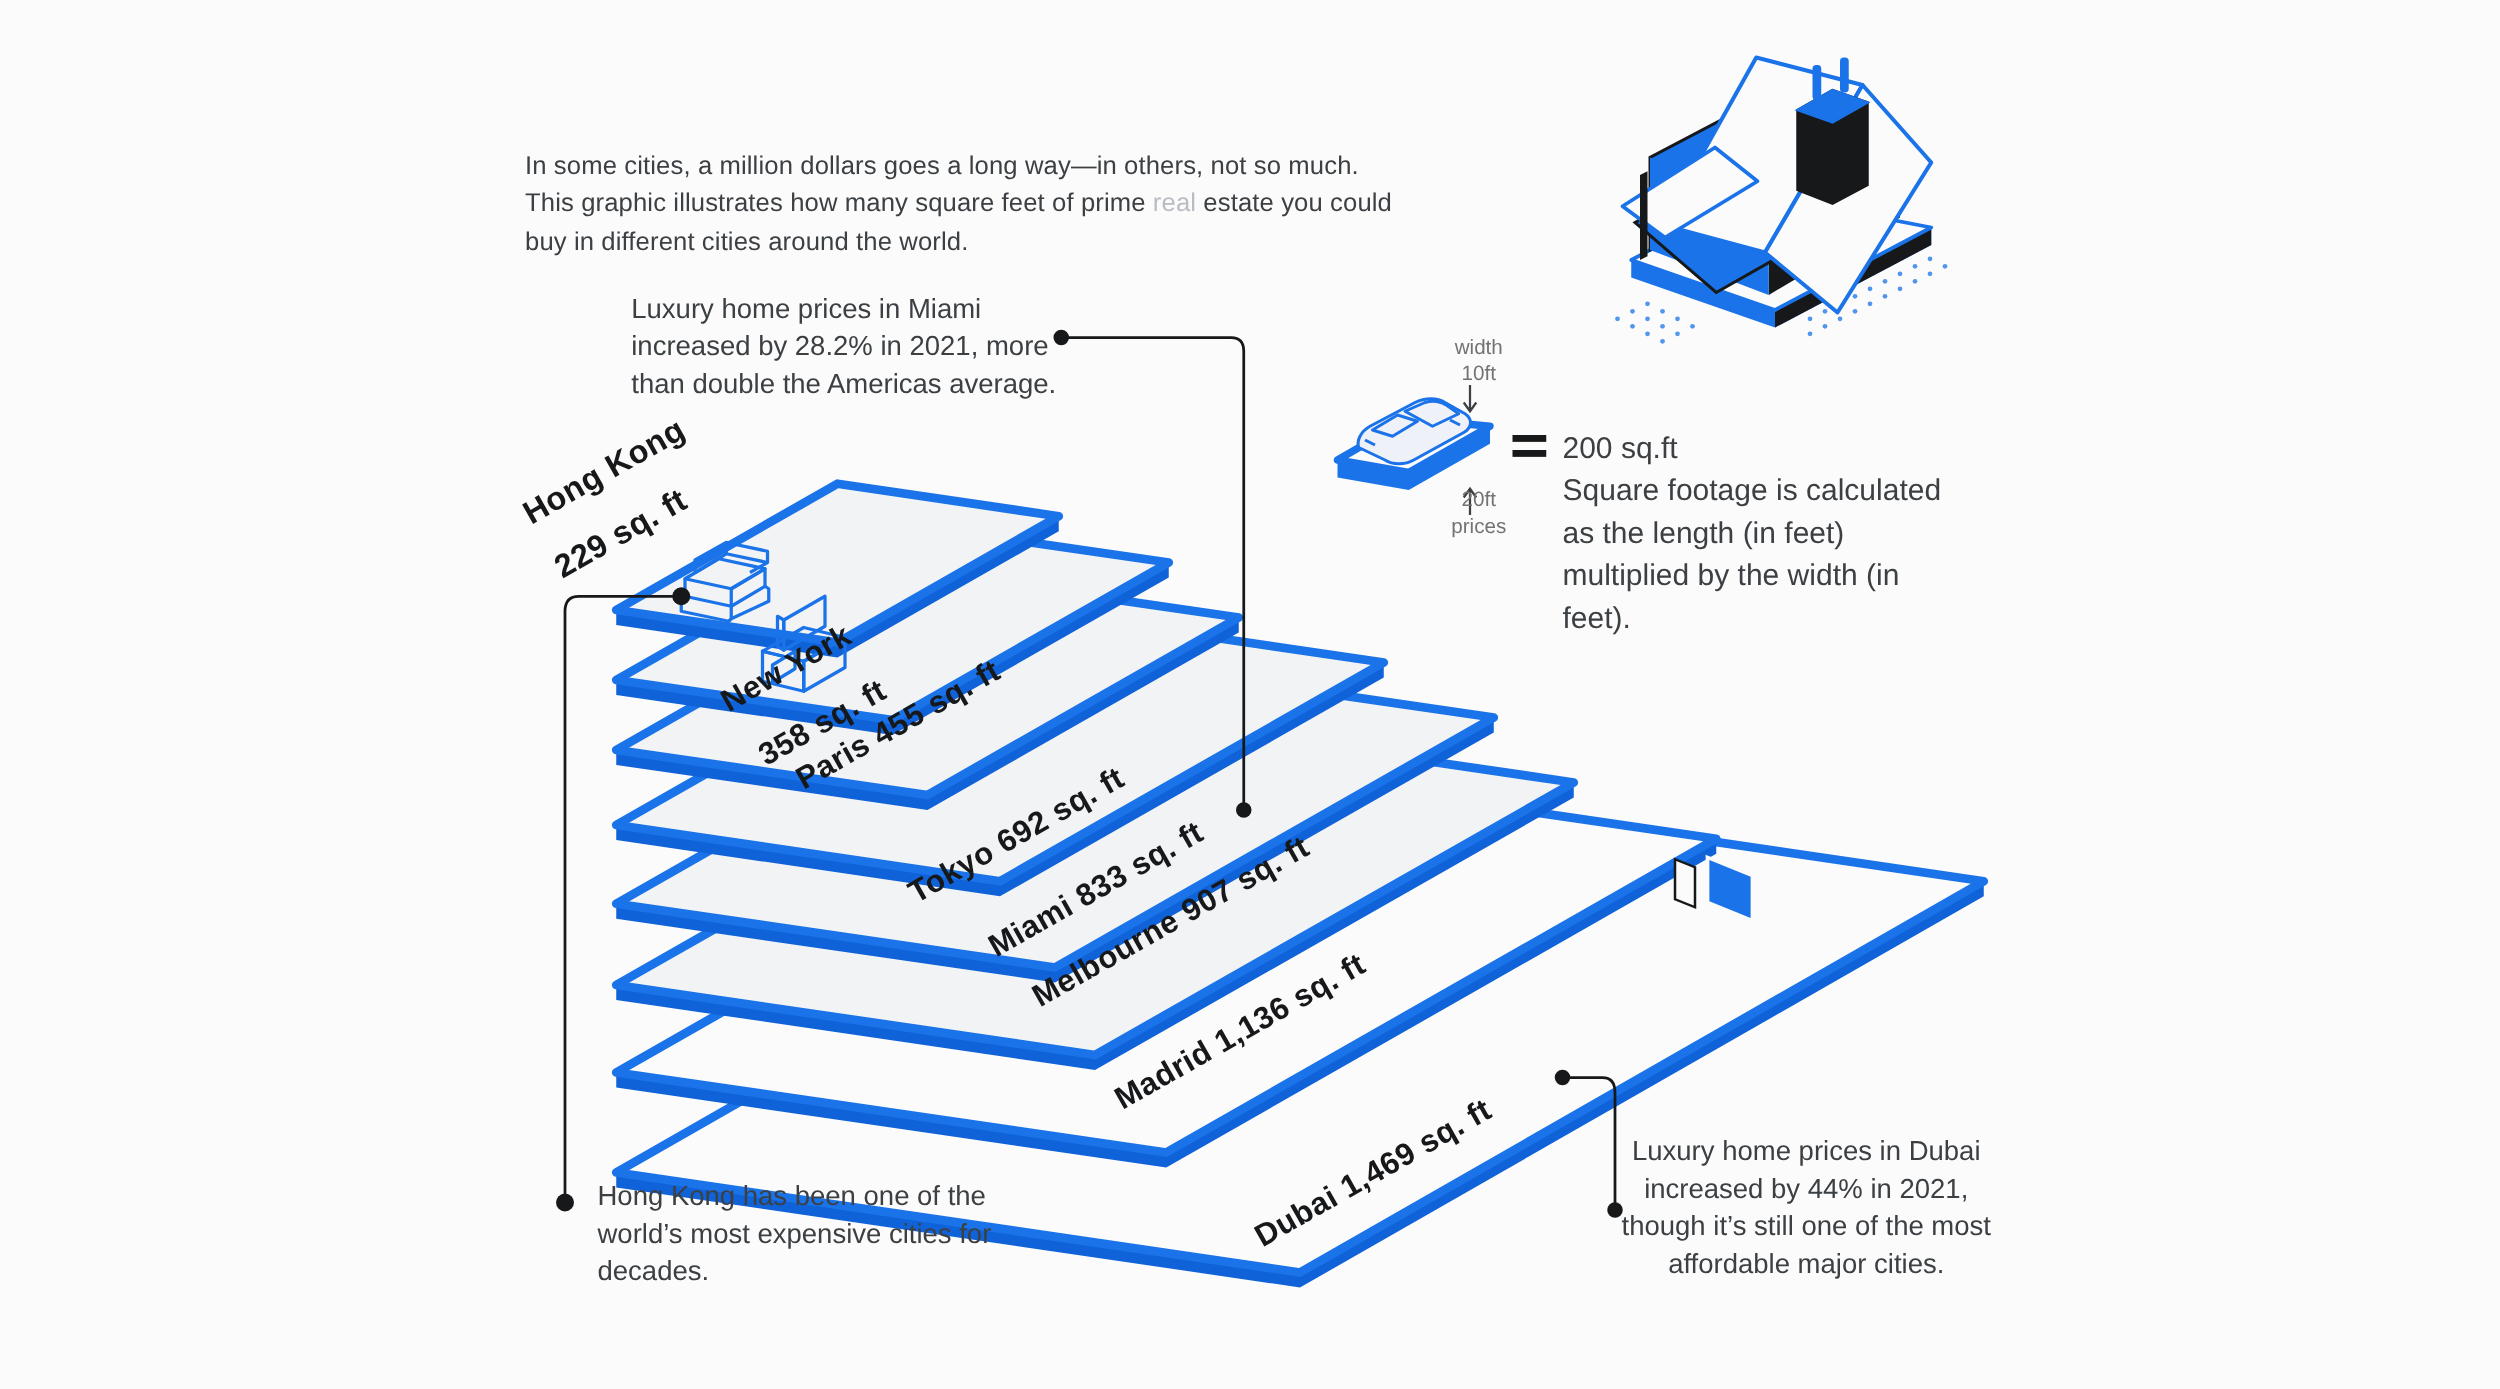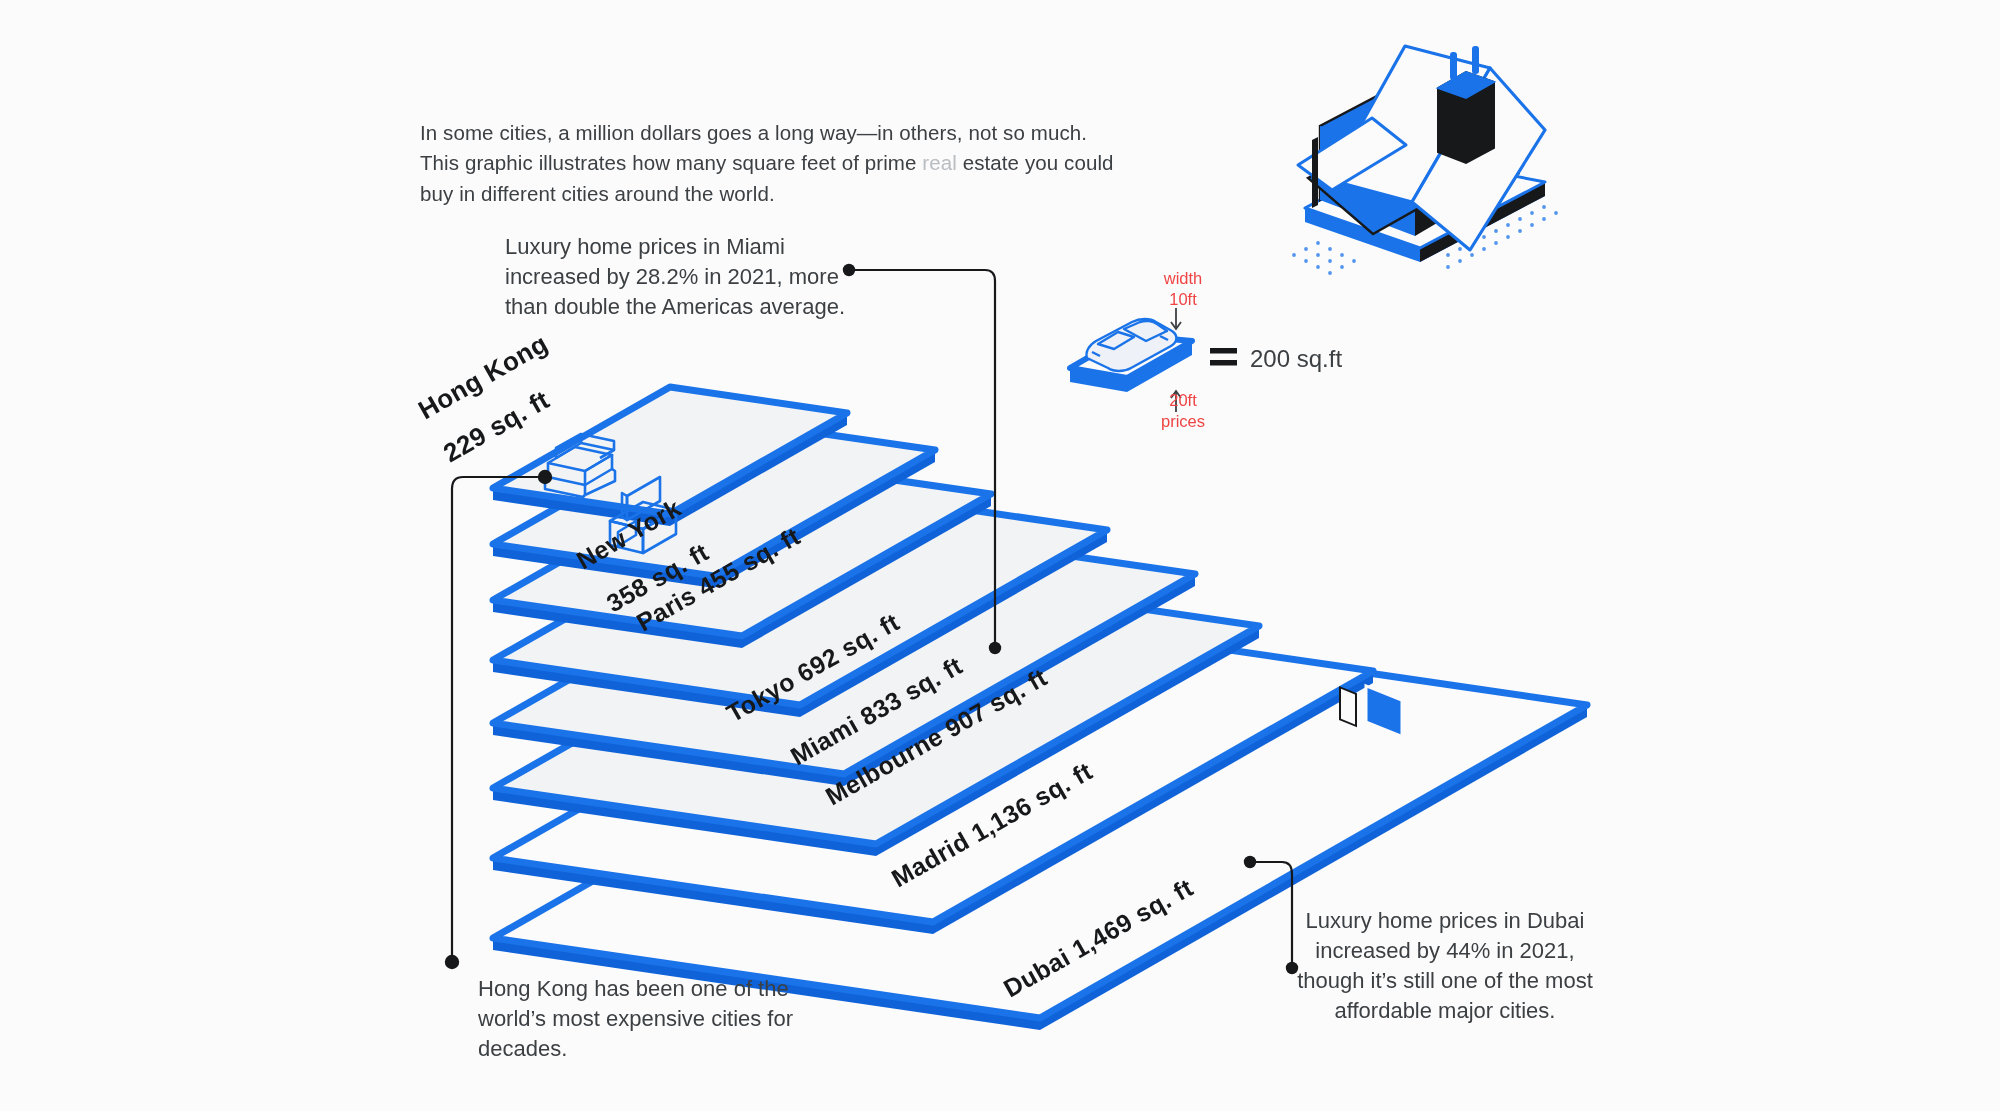--- a/index.html
+++ b/index.html
@@ -13,28 +13,28 @@
   #stage{position:absolute;left:0;top:0;width:2000px;height:1111px;padding-left:24px;}
   .intro{
     position:absolute;left:420px;top:118px;width:700px;
     font-size:20.5px;line-height:1.48;color:#3c4043;letter-spacing:.1px;
   }
   .intro .faint{color:#b9bcc0;}
   .anno{
     position:absolute;font-size:22px;line-height:1.36;color:#3c4043;
   }
   #anno-miami{left:505px;top:232px;width:340px;}
-  #anno-hk{left:478px;top:942px;width:320px;margin-top:32px;}
+  #anno-hk{left:478px;top:942px;width:320px;}
   #anno-dubai{left:1295px;top:906px;width:300px;text-align:center;}
   .legend-txt{
     position:absolute;font-size:24px;line-height:1.42;color:#3c4043;
   }
   #legend-body{left:1250px;top:342px;width:330px;}
   .dim{
-    position:absolute;font-size:16.5px;line-height:1.26;color:#ef4444;text-align:center;
+    position:absolute;font-size:16.5px;line-height:1.26;color:#737373;text-align:center;
   }
   #dim-width{left:1138px;top:268px;width:90px;}
   #dim-length{left:1138px;top:390px;width:90px;}
   svg{display:block;position:absolute;left:0;top:0;}
   .slab-label{
     font-family:"Liberation Sans", sans-serif;
     font-weight:bold;font-size:25px;fill:#17181a;
     letter-spacing:.4px;
   }
   .hk-label{
@@ -279,15 +279,16 @@
     <div>width</div>
     <div>10ft</div>
   </div>
   <div class="dim" id="dim-length">
     <div>20ft</div>
     <div>prices</div>
   </div>
 
   <div class="legend-txt" id="legend-body">
     <div>200 sq.ft</div>
+    <div>Square footage is calculated as the length (in feet) multiplied by the width (in feet).</div>
   </div>
 
 </div>
 
 </body></html>

